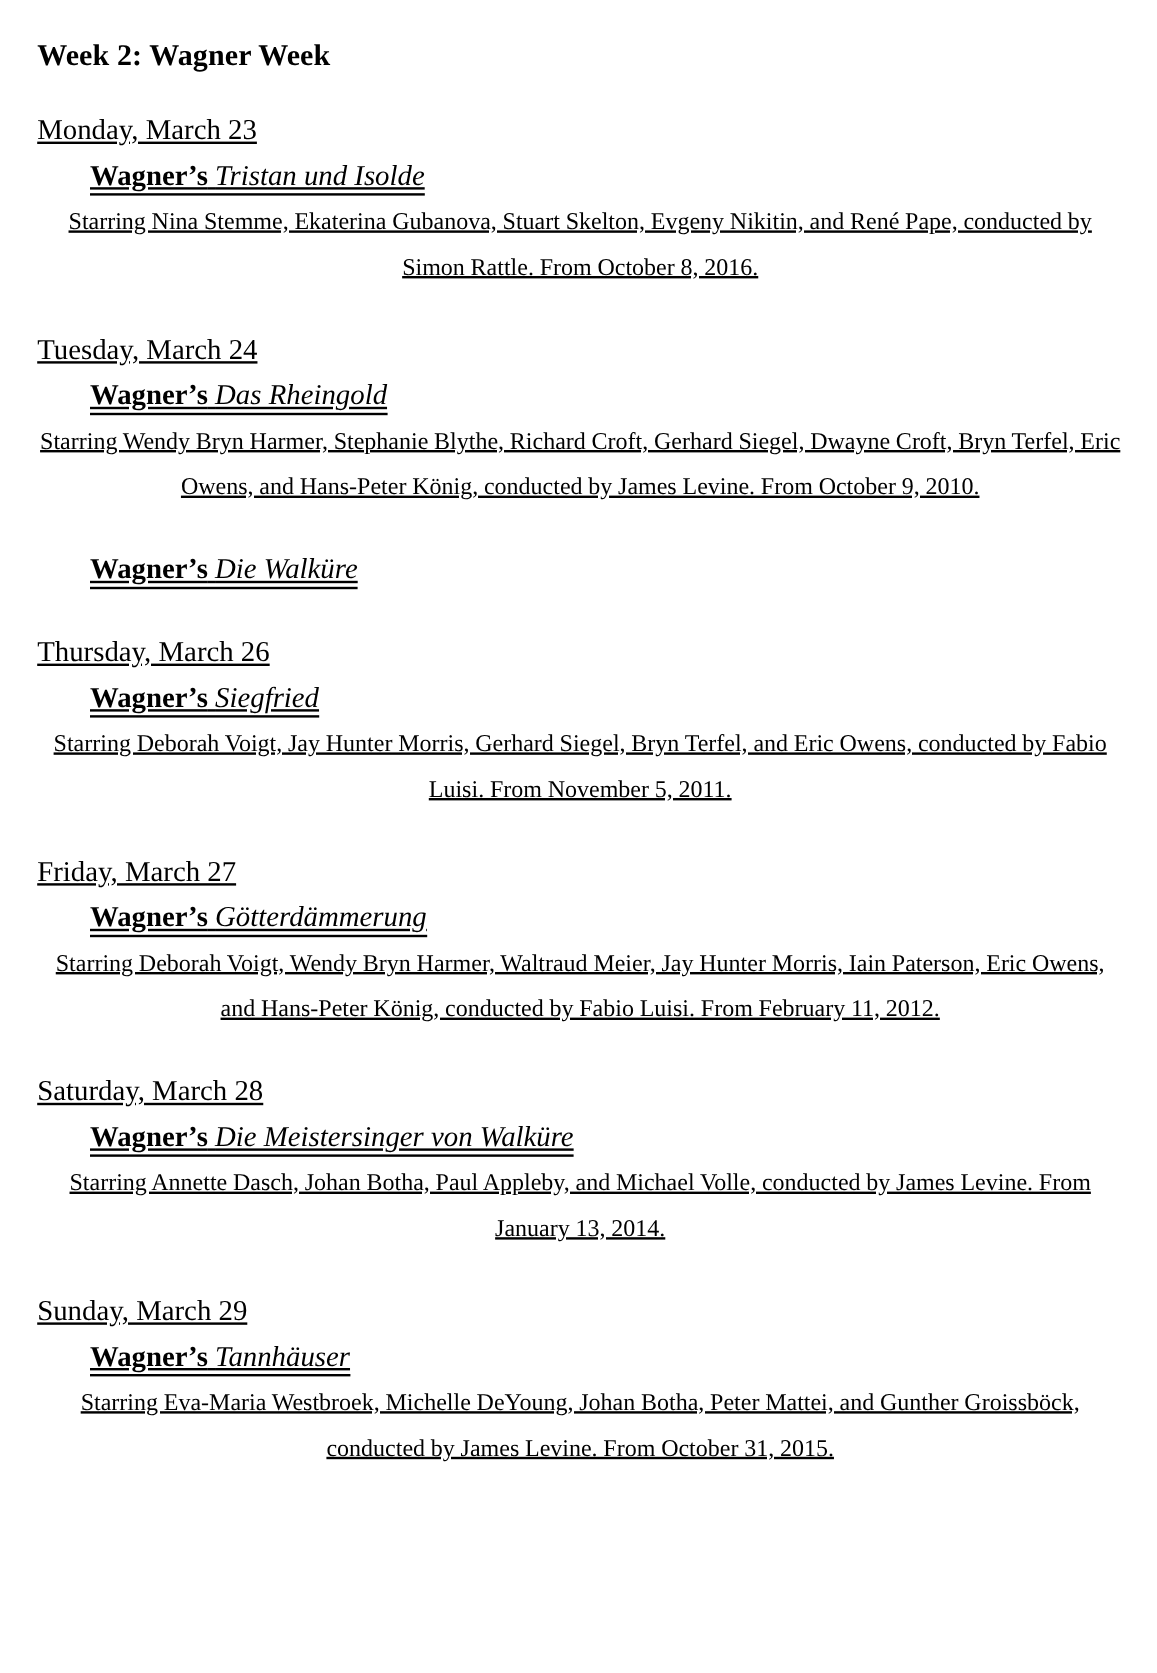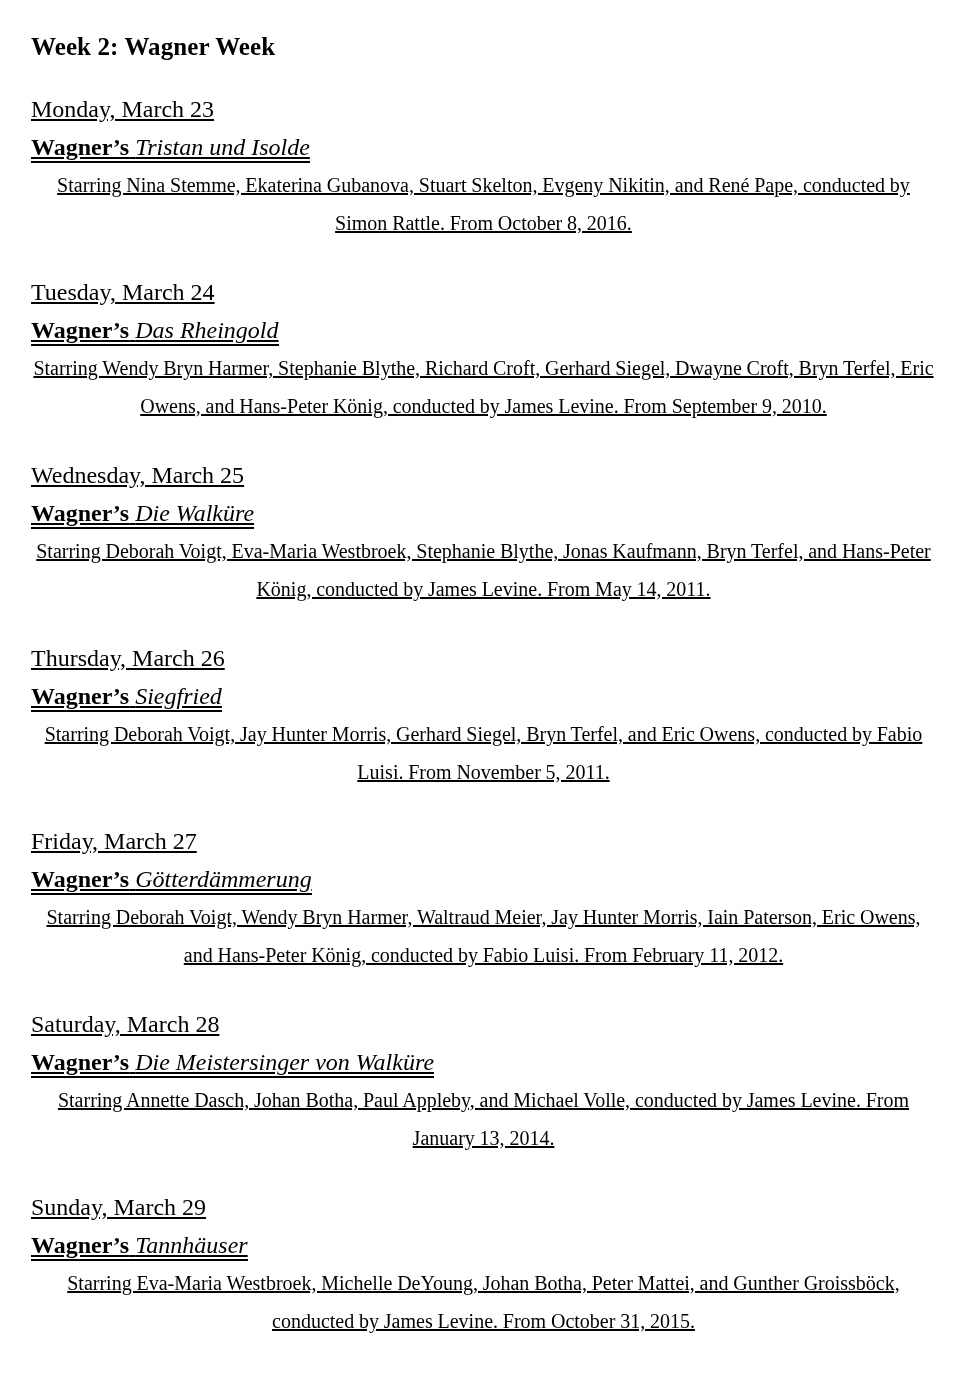--- a/index.html
+++ b/index.html
@@ -47,20 +47,21 @@
   .entry-work {
     font-size: 24px;
     line-height: 38px;
     margin: 0;
     display: block;
   }
   .entry-work .work-underline {
     display: inline;
     border-bottom: 2px solid #000;
     padding-bottom: 1px;
+    margin-left: 44px;
   }
   .entry-work .composer {
     font-weight: bold;
   }
   .entry-work .work-title {
     font-style: italic;
   }
   .entry-desc {
     font-size: 20px;
     line-height: 38px;
@@ -79,27 +80,25 @@
 
   <div class="entry">
     <div class="entry-date">Monday, March 23</div>
     <div class="entry-work"><span class="work-underline"><span class="composer">Wagner’s</span> <span class="work-title">Tristan und Isolde</span></span></div>
     <div class="entry-desc">Starring Nina Stemme, Ekaterina Gubanova, Stuart Skelton, Evgeny Nikitin, and René Pape, conducted by Simon Rattle. From October 8, 2016.</div>
   </div>
 
   <div class="entry">
     <div class="entry-date">Tuesday, March 24</div>
     <div class="entry-work"><span class="work-underline"><span class="composer">Wagner’s</span> <span class="work-title">Das Rheingold</span></span></div>
-    <div class="entry-desc">Starring Wendy Bryn Harmer, Stephanie Blythe, Richard Croft, Gerhard Siegel, Dwayne Croft, Bryn Terfel, Eric Owens, and Hans-Peter König, conducted by James Levine. From September 9, 2010.</div>
+    <div class="entry-desc">Starring Wendy Bryn Harmer, Stephanie Blythe, Richard Croft, Gerhard Siegel, Dwayne Croft, Bryn Terfel, Eric Owens, and Hans-Peter König, conducted by James Levine. From October 9, 2010.</div>
   </div>
 
   <div class="entry">
-    <div class="entry-date">Wednesday, March 25</div>
     <div class="entry-work"><span class="work-underline"><span class="composer">Wagner’s</span> <span class="work-title">Die Walküre</span></span></div>
-    <div class="entry-desc">Starring Deborah Voigt, Eva-Maria Westbroek, Stephanie Blythe, Jonas Kaufmann, Bryn Terfel, and Hans-Peter König, conducted by James Levine. From May 14, 2011.</div>
   </div>
 
   <div class="entry">
     <div class="entry-date">Thursday, March 26</div>
     <div class="entry-work"><span class="work-underline"><span class="composer">Wagner’s</span> <span class="work-title">Siegfried</span></span></div>
     <div class="entry-desc">Starring Deborah Voigt, Jay Hunter Morris, Gerhard Siegel, Bryn Terfel, and Eric Owens, conducted by Fabio Luisi. From November 5, 2011.</div>
   </div>
 
   <div class="entry">
     <div class="entry-date">Friday, March 27</div>

